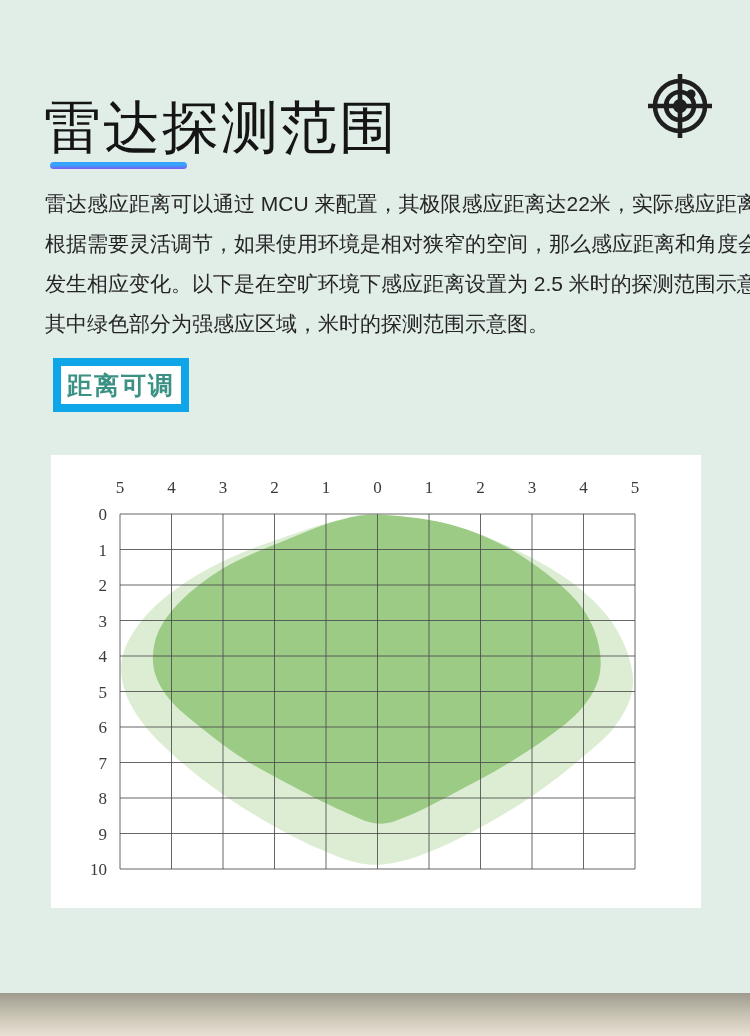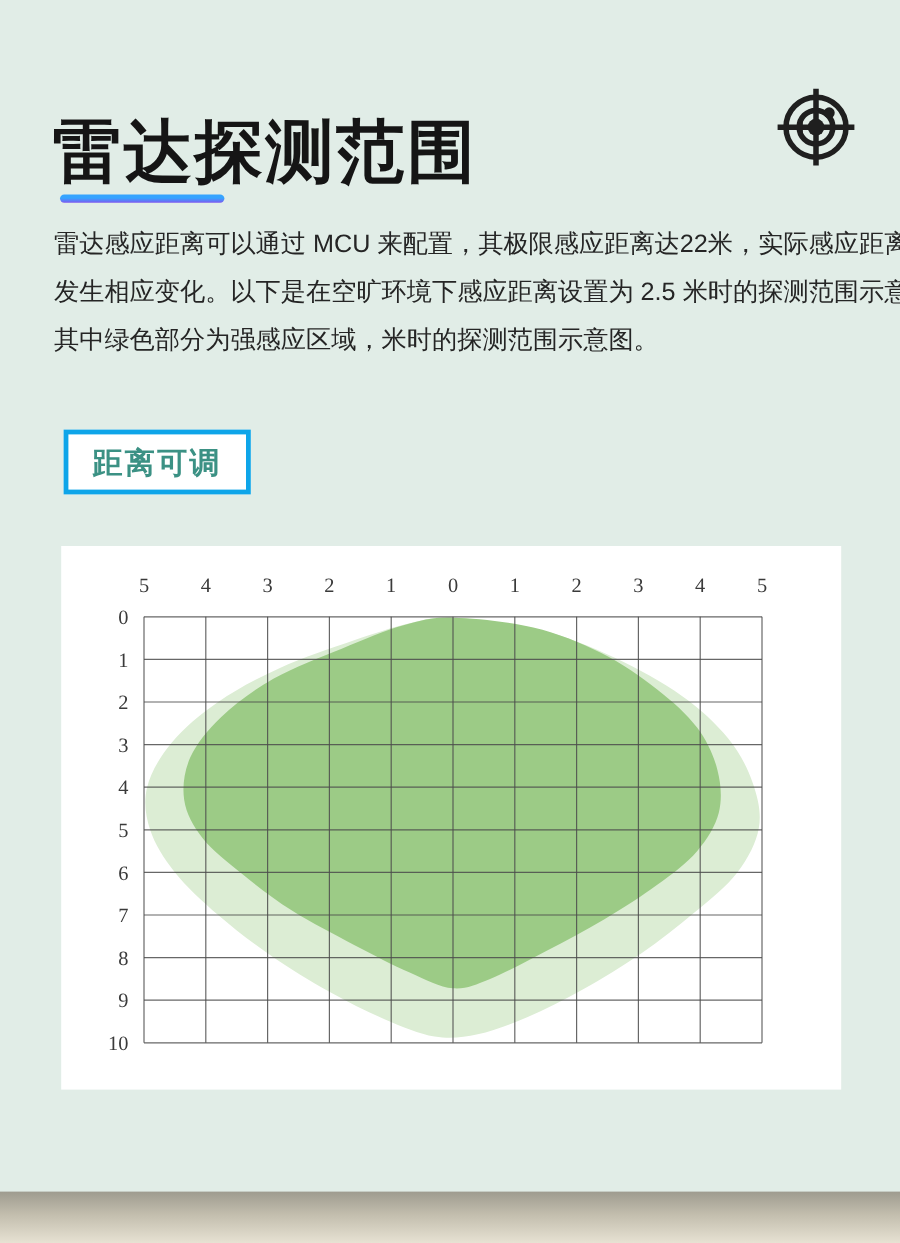--- a/index.html
+++ b/index.html
@@ -5,37 +5,37 @@
   html,body{margin:0;padding:0;}
   body{font-family:"Liberation Sans", sans-serif;}
   .page{
     position:relative;
     width:750px;height:1036px;
     background:#e1ede7;
     overflow:hidden;
   }
   .title{
     position:absolute;left:44px;top:58px;
-    font-size:57px;font-weight:700;color:#151515;
+    font-size:57px;font-weight:400;color:#151515;
     letter-spacing:2px;line-height:1.1;
   }
   .radar-icon{position:absolute;left:646px;top:72px;width:68px;height:68px;}
   .divider{
     position:absolute;left:50px;top:162px;width:137px;height:7px;
     border-radius:4px;
     background:linear-gradient(180deg,#36a4ff 0%,#36a4ff 45%,#7e58f0 100%);
   }
   .intro{
     position:absolute;left:45px;top:184px;width:670px;
     font-size:21px;color:#252525;
   }
   .intro .line{height:40px;line-height:40px;white-space:nowrap;}
   .badge{
-    position:absolute;left:53px;top:358px;width:156px;height:54px;
-    background:#ffffff;border:4px solid #0ea5e9;box-sizing:border-box;
+    position:absolute;left:53px;top:358px;width:136px;height:54px;
+    background:#ffffff;border:8px solid #0ea5e9;box-sizing:border-box;
     display:flex;align-items:center;justify-content:center;
     font-size:25px;font-weight:bold;color:#3b9184;letter-spacing:2px;
   }
   .chart-panel{
     position:absolute;left:51px;top:455px;width:650px;height:453px;
     background:#ffffff;
   }
   .chart-panel svg{display:block;}
   .axis-label{font-family:"Liberation Serif", serif;font-size:17px;fill:#3a3a3a;}
   .footer-strip{
@@ -61,20 +61,21 @@
       <circle cx="34" cy="34" r="7" fill="#1f1f1f"></circle>
       <circle cx="45" cy="22" r="4.6" fill="#1f1f1f"></circle>
       <polygon points="15,34 23,29 23,39" fill="#1f1f1f"></polygon>
     </svg>
   </div>
 
   <div class="divider"></div>
 
   <div class="intro" id="intro-lines">
       <div class="line">雷达感应距离可以通过 MCU 来配置，其极限感应距离达22米，实际感应距离可</div>
+      <div class="line">根据需要灵活调节，如果使用环境是相对狭窄的空间，那么感应距离和角度会</div>
       <div class="line">发生相应变化。以下是在空旷环境下感应距离设置为 2.5 米时的探测范围示意图，</div>
       <div class="line">其中绿色部分为强感应区域，米时的探测范围示意图。</div>
     </div>
 
   <div class="badge">
     <span>距离可调</span>
   </div>
 
   <div class="chart-panel">
     <svg id="chart-svg" width="650" height="453" viewBox="0 0 650 453">

